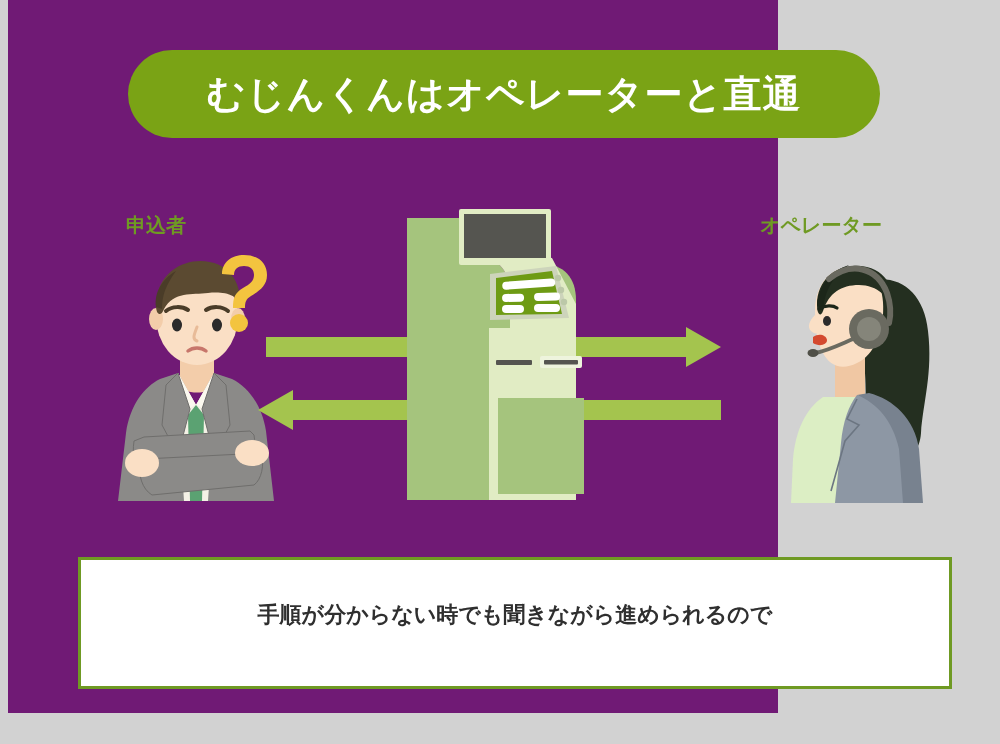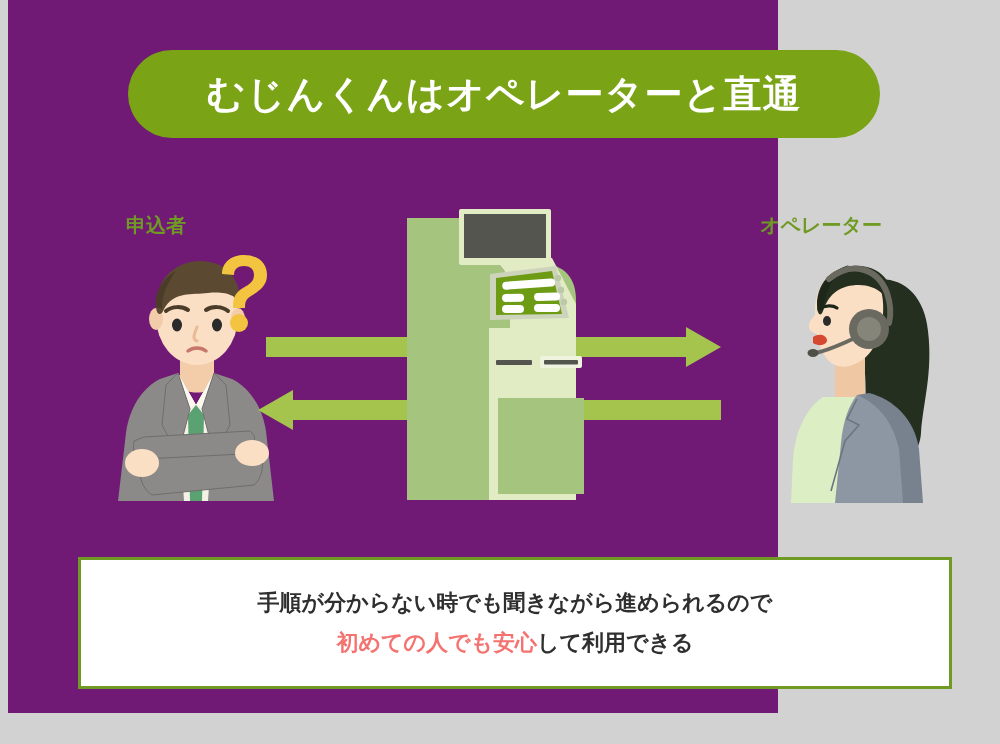--- a/index.html
+++ b/index.html
@@ -230,18 +230,15 @@
       <circle cx="96" cy="76" r="20" fill="#6a6a60"></circle>
       <circle cx="96" cy="76" r="12" fill="#85857a"></circle>
 
       <path d="M80 86 C66 92 54 98 42 100" stroke="#6a6a60" stroke-width="4" fill="none" stroke-linecap="round"></path>
       <ellipse cx="40" cy="100" rx="5.5" ry="4" fill="#4f4f47"></ellipse>
     </svg>
   </div>
 
   <div id="note-box">
     <div class="note-line" id="note-line1">手順が分からない時でも聞きながら進められるので</div>
-    <div class="note-line">
-      <span class="note-accent">初めての人でも安心</span><span>して利用できる</span>
-    </div>
   </div>
 
 </div>
 
 </body></html>

